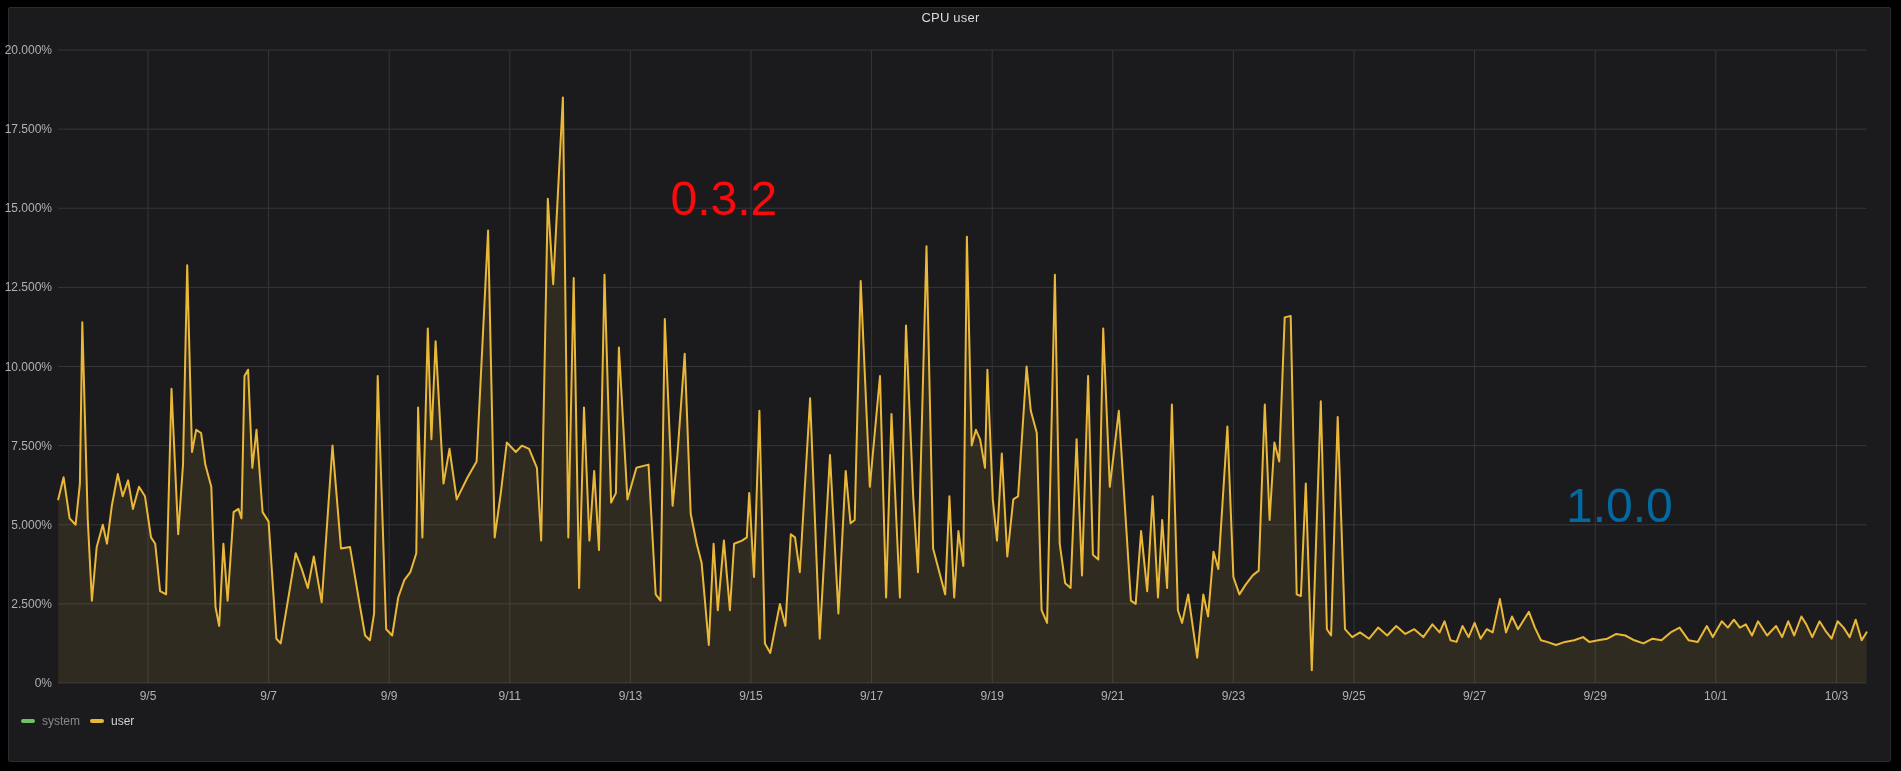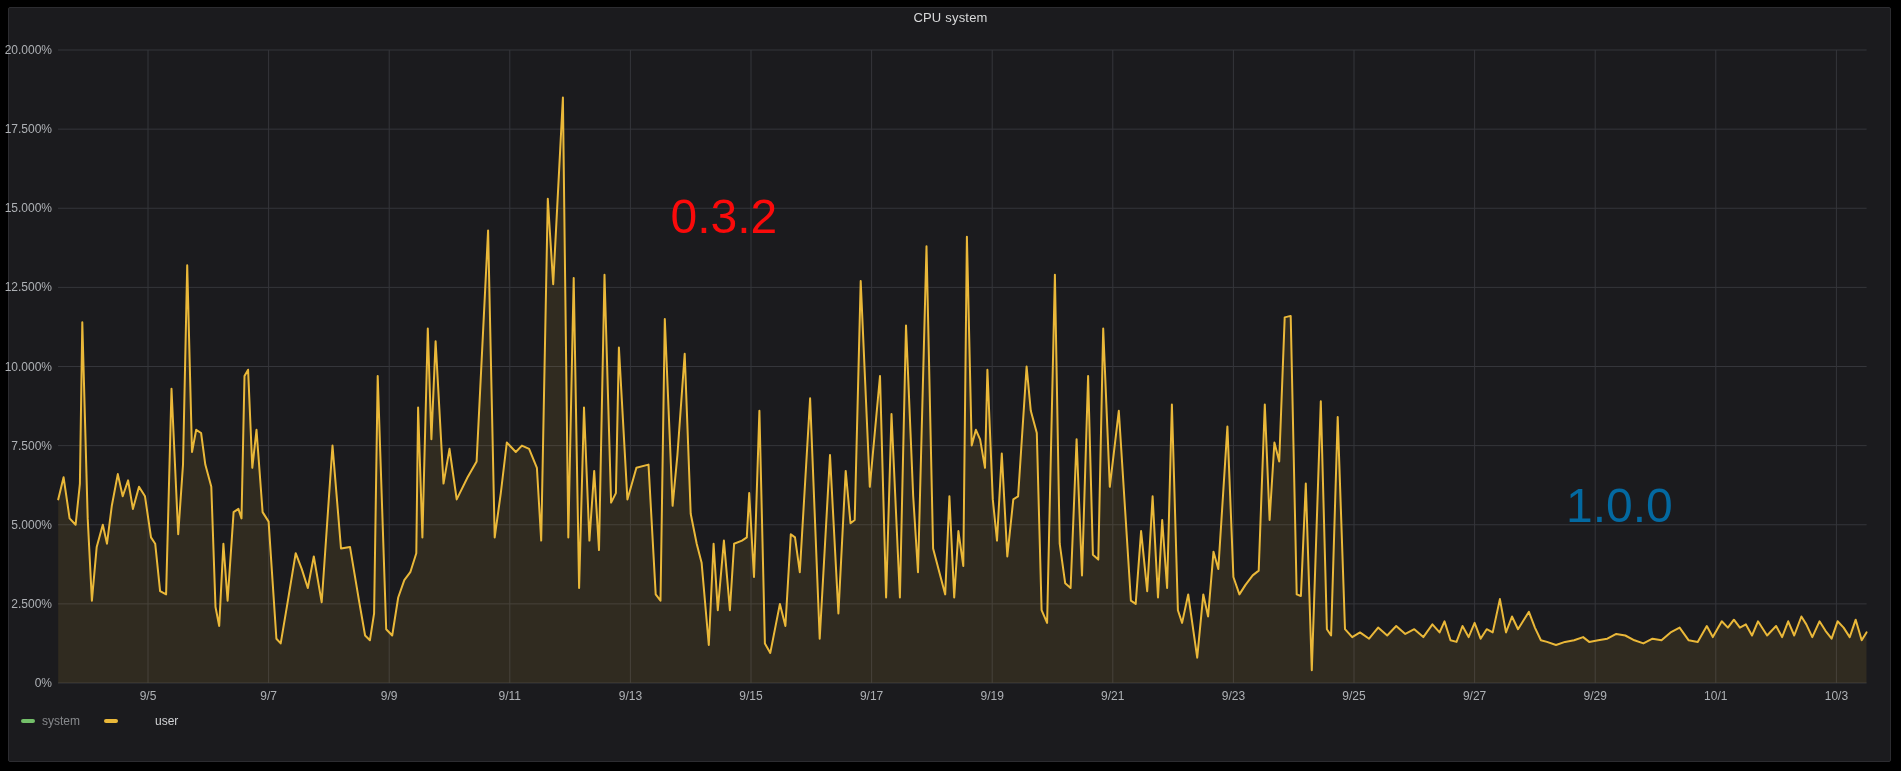--- a/index.html
+++ b/index.html
@@ -2,31 +2,31 @@
 <html><head>
 <meta charset="utf-8">
 <style>
   html,body{margin:0;padding:0;background:#000;}
   body{width:1901px;height:771px;overflow:hidden;font-family:"Liberation Sans",sans-serif;}
   #screen{position:relative;width:1901px;height:771px;background:#000;}
   #panel{position:absolute;left:8px;top:7px;width:1883px;height:755px;background:#1b1b1e;border:1px solid #2c2c30;border-radius:2px;box-sizing:border-box;}
   #panel-title{position:absolute;top:10px;left:0;width:100%;text-align:center;color:#d8d9da;font-size:13px;font-weight:500;letter-spacing:.2px;cursor:pointer;}
   #chart-svg{position:absolute;left:0;top:0;}
   .tick-label{fill:#aeb1b5;font-size:12px;font-family:"Liberation Sans",sans-serif;}
-  #legend{position:absolute;left:21px;top:712px;display:flex;align-items:center;gap:24px;height:18px;}
+  #legend{position:absolute;left:21px;top:712px;display:flex;align-items:center;gap:10px;height:18px;}
   .legend-item{display:flex;align-items:center;gap:7px;font-size:12px;cursor:pointer;line-height:18px;}
   .legend-swatch{display:inline-block;width:14px;height:4px;border-radius:2px;}
   .annotation{position:absolute;transform:translate(-50%,-50%);font-size:48px;line-height:1;white-space:nowrap;font-family:"Liberation Sans",sans-serif;}
 </style>
 </head>
 <body>
 
 <div id="screen">
   <div id="panel"></div>
-  <div id="panel-title">CPU system</div>
+  <div id="panel-title">CPU user</div>
   <svg id="chart-svg" width="1901" height="771">
       <line x1="58" y1="683" x2="1866.6" y2="683" stroke="#35363b" stroke-width="1"></line>
       <line x1="58" y1="603.875" x2="1866.6" y2="603.875" stroke="#35363b" stroke-width="1"></line>
       <line x1="58" y1="524.75" x2="1866.6" y2="524.75" stroke="#35363b" stroke-width="1"></line>
       <line x1="58" y1="445.625" x2="1866.6" y2="445.625" stroke="#35363b" stroke-width="1"></line>
       <line x1="58" y1="366.5" x2="1866.6" y2="366.5" stroke="#35363b" stroke-width="1"></line>
       <line x1="58" y1="287.375" x2="1866.6" y2="287.375" stroke="#35363b" stroke-width="1"></line>
       <line x1="58" y1="208.25" x2="1866.6" y2="208.25" stroke="#35363b" stroke-width="1"></line>
       <line x1="58" y1="129.125" x2="1866.6" y2="129.125" stroke="#35363b" stroke-width="1"></line>
       <line x1="58" y1="50" x2="1866.6" y2="50" stroke="#35363b" stroke-width="1"></line>
@@ -66,26 +66,26 @@
       <text x="992.1999999999999" y="700" text-anchor="middle" class="tick-label">9/19</text>
       <text x="1112.8" y="700" text-anchor="middle" class="tick-label">9/21</text>
       <text x="1233.3999999999999" y="700" text-anchor="middle" class="tick-label">9/23</text>
       <text x="1354" y="700" text-anchor="middle" class="tick-label">9/25</text>
       <text x="1474.6" y="700" text-anchor="middle" class="tick-label">9/27</text>
       <text x="1595.1999999999998" y="700" text-anchor="middle" class="tick-label">9/29</text>
       <text x="1715.8" y="700" text-anchor="middle" class="tick-label">10/1</text>
       <text x="1836.3999999999999" y="700" text-anchor="middle" class="tick-label">10/3</text>
     </svg>
   <div id="annotation-layer">
-      <div class="annotation" style="left: 723.865px; top: 217px; color: rgb(250, 10, 10);">0.3.2</div>
+      <div class="annotation" style="left: 723.865px; top: 199px; color: rgb(250, 10, 10);">0.3.2</div>
       <div class="annotation" style="left: 1619.32px; top: 505.76px; color: #0369a1;">1.0.0</div>
     </div>
   <div id="legend">
       <div class="legend-item">
         <span class="legend-swatch" style="background: rgb(115, 191, 105);"></span>
         <span style="color: rgb(135, 137, 140);">system</span>
       </div>
       <div class="legend-item">
         <span class="legend-swatch" style="background: rgb(234, 184, 57);"></span>
-        <span style="color: rgb(210, 211, 213); margin-left: 30px;">user</span>
+        <span style="color: rgb(210, 211, 213);">user</span>
       </div>
     </div>
 </div>
 
 </body></html>

